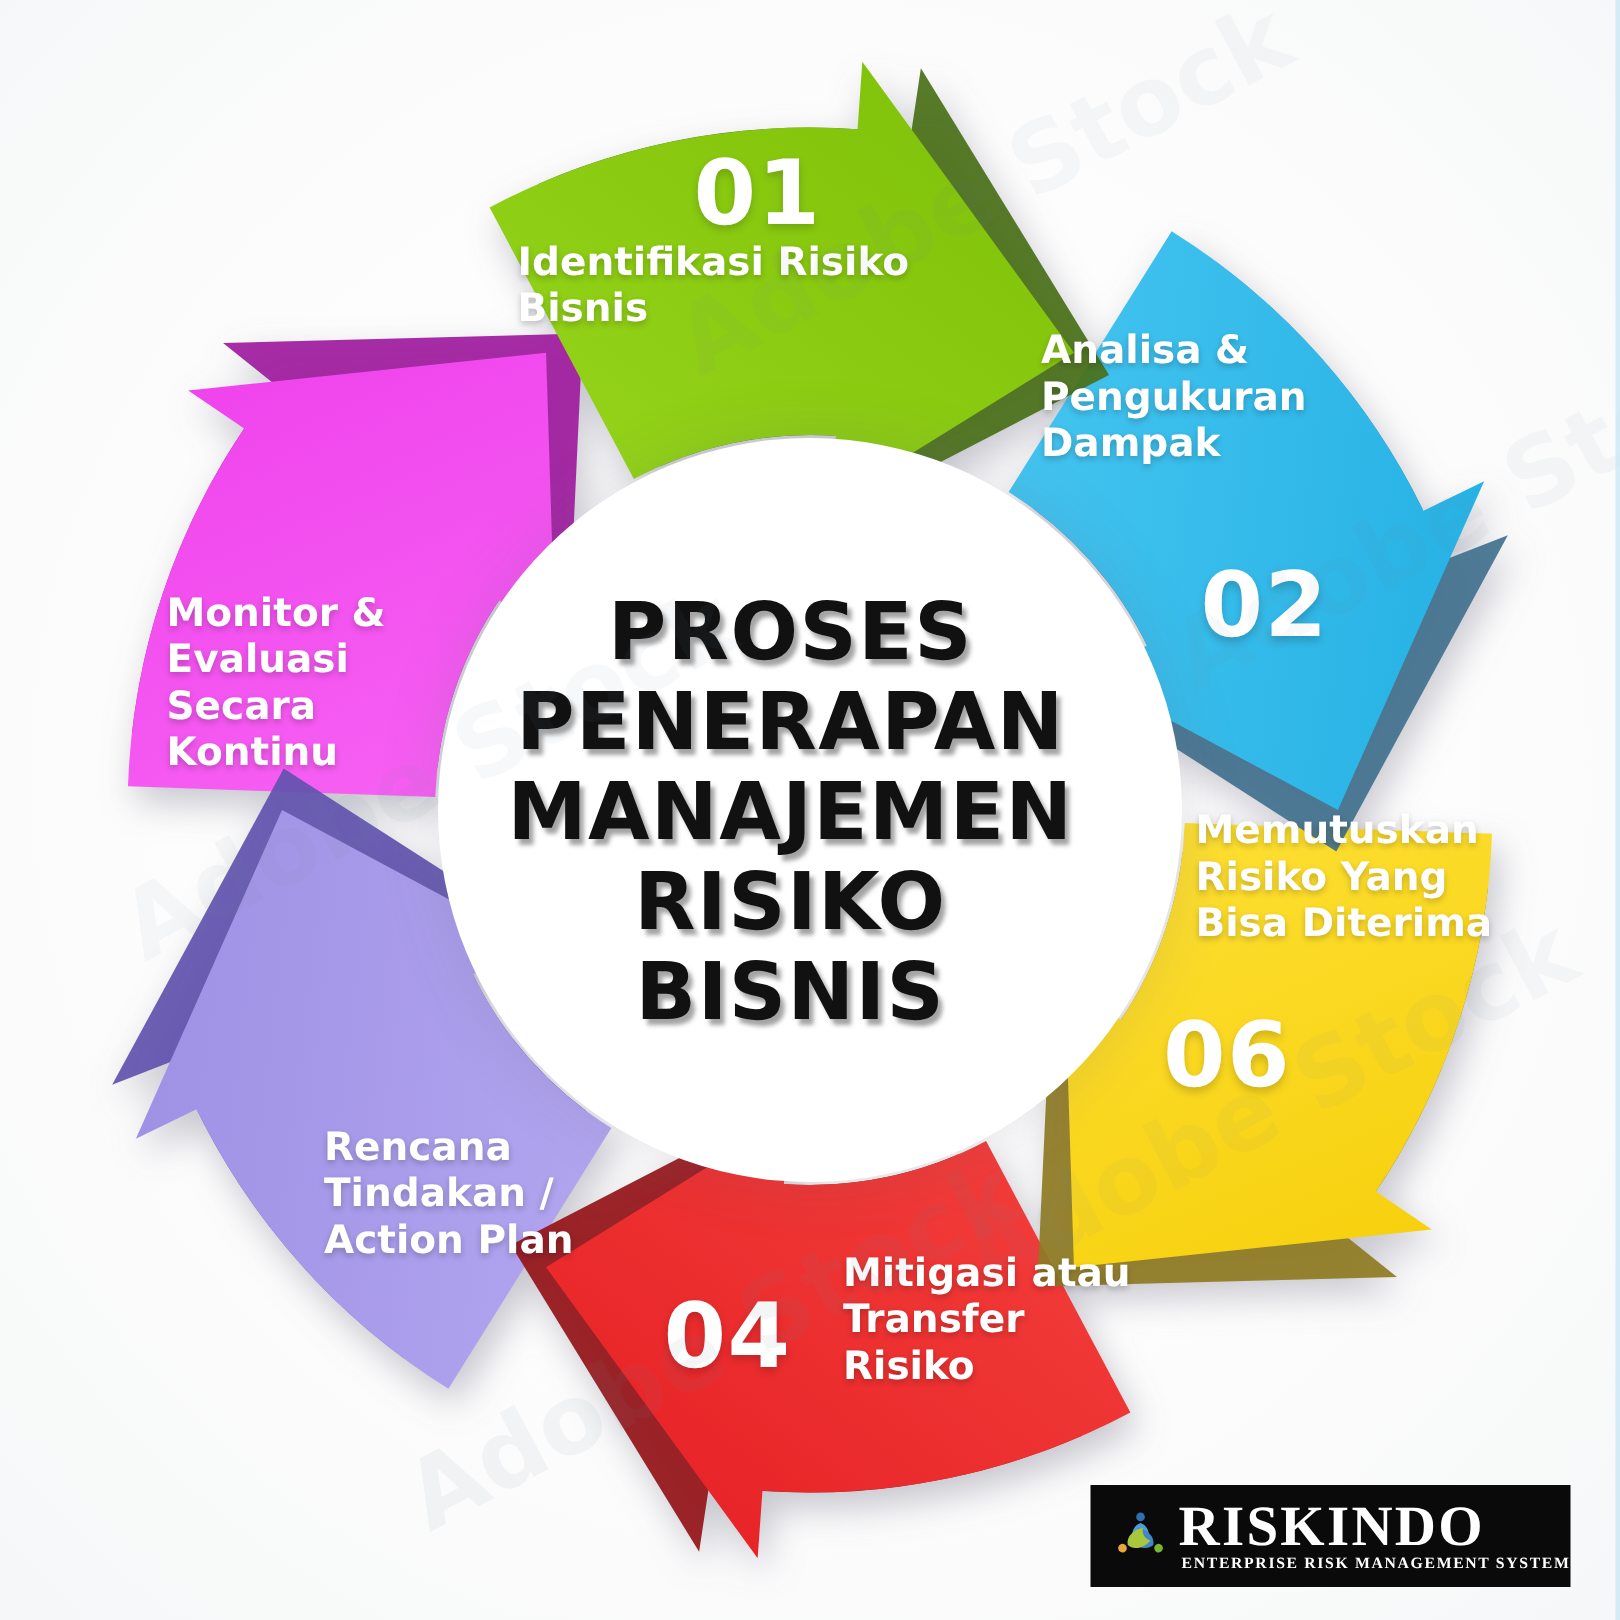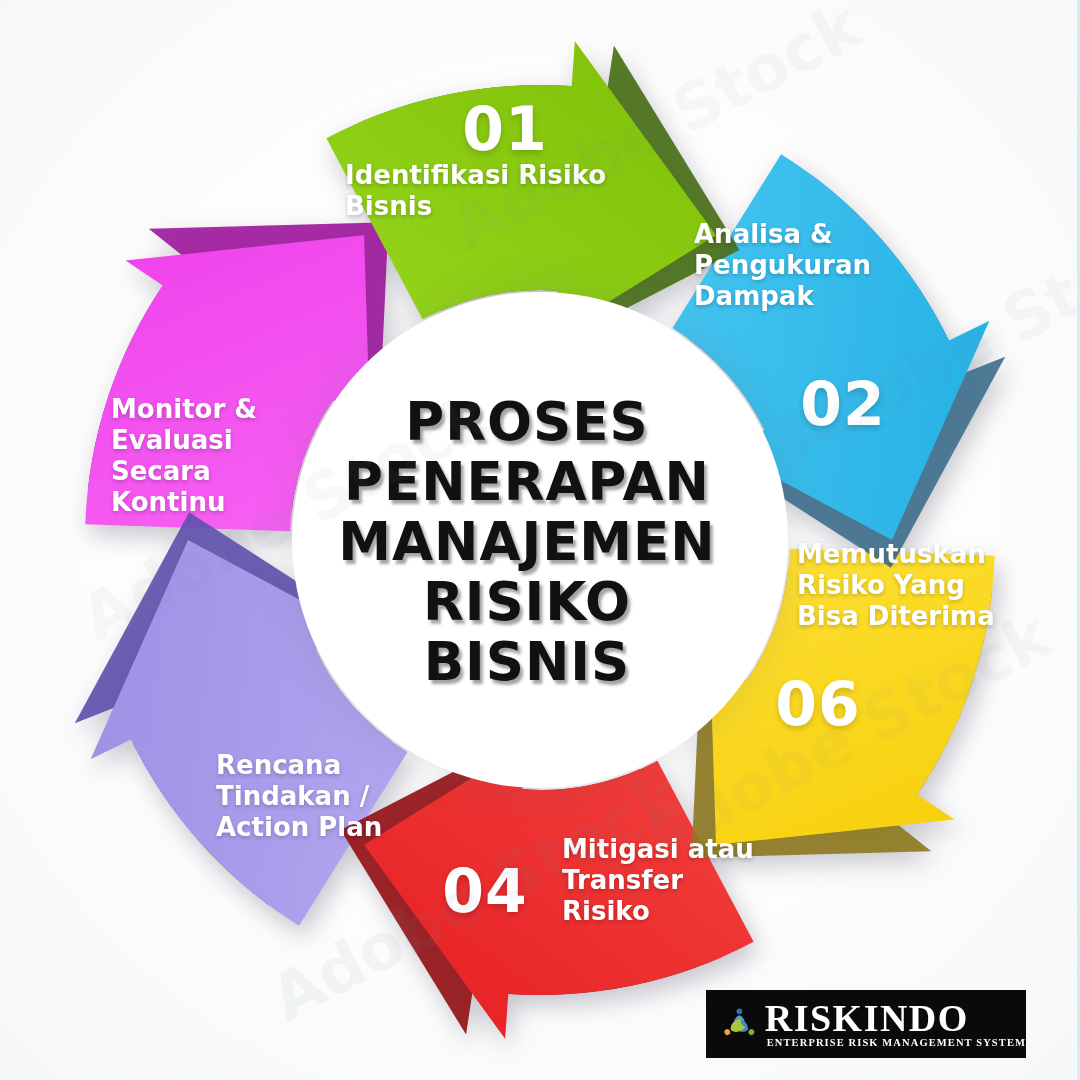--- a/index.html
+++ b/index.html
@@ -21,21 +21,21 @@
   .lbl{
     position:absolute;color:#ffffff;font-weight:700;font-size:26px;line-height:31px;
     text-shadow:0 2px 4px rgba(0,0,0,.22);
   }
   .ttl{
     position:absolute;left:287px;top:392px;width:480px;text-align:center;
     color:#111111;font-weight:700;font-size:53px;line-height:60px;letter-spacing:1px;
     text-shadow:3px 4px 3px rgba(90,90,90,.55);
   }
   .logo{
-    position:absolute;left:706px;top:990px;width:320px;height:68px;background:#0a0a0a;
+    position:absolute;left:727px;top:990px;width:320px;height:68px;background:#0a0a0a;
     display:flex;align-items:center;gap:8px;box-sizing:border-box;padding-left:16px;
   }
   .logo-text{display:flex;flex-direction:column;justify-content:center;}
   .brand{
     font-family:"Liberation Serif", serif;font-weight:700;color:#ffffff;
     font-size:38px;line-height:36px;letter-spacing:1.5px;white-space:nowrap;
   }
   .tagline{
     font-family:"Liberation Serif", serif;font-weight:700;color:#ffffff;
     font-size:10.5px;letter-spacing:1.1px;white-space:nowrap;margin:1px 0 0 2px;

